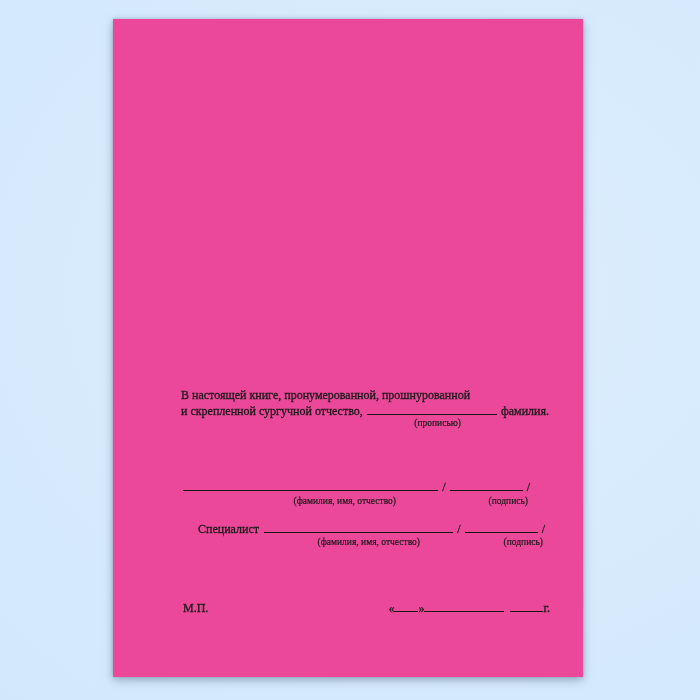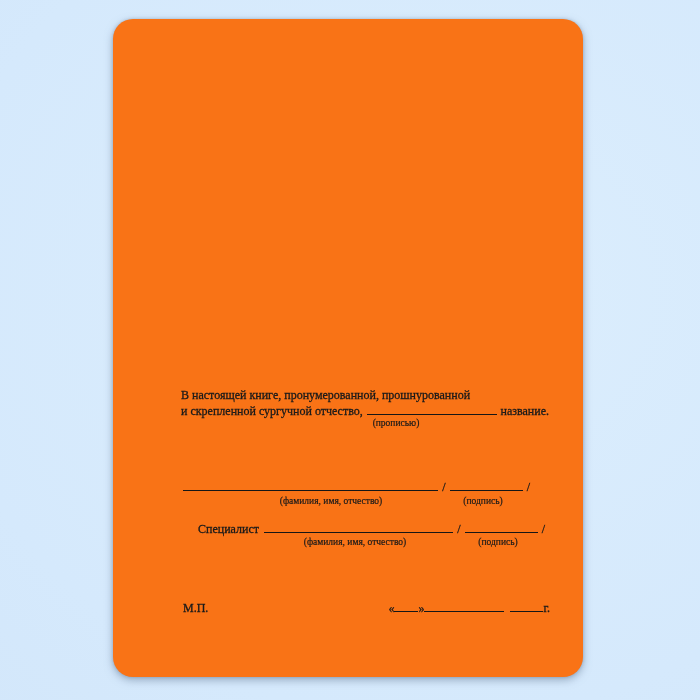--- a/index.html
+++ b/index.html
@@ -14,23 +14,22 @@
     background: radial-gradient(130% 110% at 62% 42%, #dceefd 0%, #d5e9fc 55%, #d0e4f8 100%);
     font-family: "Liberation Serif", "DejaVu Serif", serif;
     color: #1a1a1a;
   }
   .paper {
     position: absolute;
     left: 113px;
     top: 19px;
     width: 470px;
     height: 658px;
-    background: #f97316;
+    background: #ec4899;
     box-shadow: 0 3px 9px rgba(96, 118, 145, 0.55), 0 0 3px rgba(96, 118, 145, 0.35);
-    border-radius: 20px;
   }
   .row {
     position: absolute;
     font-size: 12px;
     line-height: 15px;
     white-space: nowrap;
     color: #1a1a1a;
     -webkit-text-stroke: 0.3px currentColor;
   }
   .para { line-height: 16px; }
@@ -47,36 +46,36 @@
     height: 10px;
     margin-bottom: -2px;
     border-bottom: 1px solid #161616;
   }
   .grow { flex: 1 1 auto; }
   .slash { margin: 0 4px; }
   .cap {
     position: absolute;
     font-size: 9.5px;
     line-height: 11px;
-    text-align: center;
+    text-align: right;
     white-space: nowrap;
     -webkit-text-stroke: 0.2px currentColor;
   }
 </style>
 </head>
 <body>
 
 <div class="paper">
 
   <div class="row para" style="top:368px; left:68px; width:368px;">
     <div>В настоящей книге, пронумерованной, прошнурованной</div>
     <div class="flexline">
       <span>и скрепленной сургучной отчество,</span>
       <span class="blank grow" style="margin:0 4px;"></span>
-      <span>название.</span>
+      <span>фамилия.</span>
     </div>
     <div class="cap" style="left:150px; top:31px; width:130px;">(прописью)</div>
   </div>
 
 
   <div class="row" style="top:461px; left:70px; width:351px;">
     <div class="flexline">
       <span class="blank grow"></span>
       <span class="slash">/</span>
       <span class="blank" style="width:73px;"></span>

